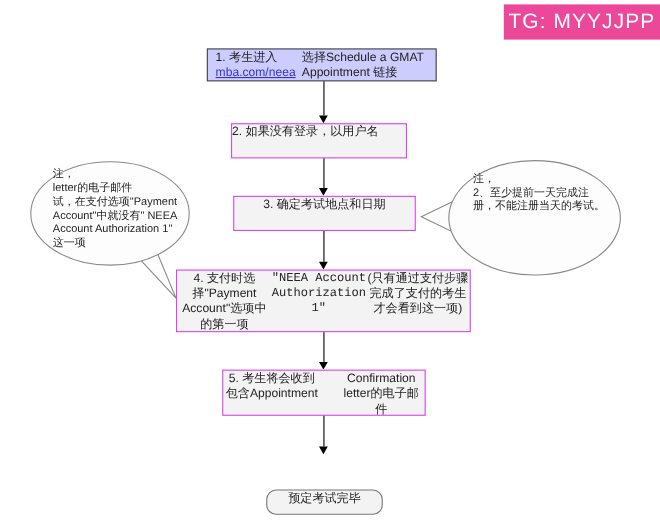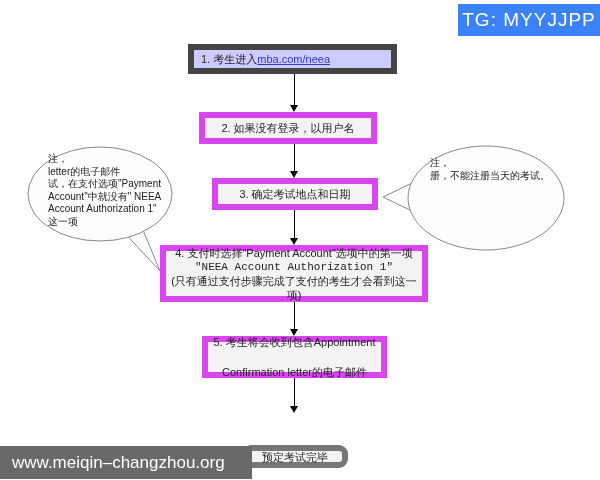--- a/index.html
+++ b/index.html
@@ -3,40 +3,40 @@
 <meta charset="utf-8">
 <style>
   html,body{margin:0;padding:0;background:#fff;}
   #canvas{
     position:relative;width:600px;height:480px;background:#ffffff;
     font-family:"Liberation Sans","DejaVu Sans",sans-serif;overflow:hidden;
   }
   
   .tg-badge{
     position:absolute;left:458px;top:4px;width:142px;height:32px;
-    background:#3b82f6;color:#fff;font-size:19px;letter-spacing:1px;
+    background:#ec4899;color:#fff;font-size:19px;letter-spacing:1px;
     display:flex;align-items:center;justify-content:center;
   }
   
   .watermark{
     position:absolute;left:0;top:446px;width:252px;height:33px;
     background:#696969;color:#fff;font-size:17px;
     display:flex;align-items:center;padding-left:12px;box-sizing:border-box;
   }
   
   .fbox{
-    position:absolute;box-sizing:border-box;border:6px solid #d946ef;
+    position:absolute;box-sizing:border-box;border:1px solid #d946ef;
     background:#f3f3f3;color:#222;font-size:11px;line-height:14px;
-    display:flex;flex-direction:column;justify-content:center;text-align:center;
+    display:flex;justify-content:center;text-align:center;
   }
   .fbox.step1{
     left:188px;top:44px;width:209px;height:30px;background:#ccccff;
     text-align:left;padding-left:7px;border-color:#444;
   }
-  .fbox.step2{left:199px;top:112px;width:178px;height:32px;}
+  .fbox.step2{left:210px;top:112px;width:160px;height:32px;justify-content:space-between;}
   .fbox.step3{left:212px;top:178px;width:166px;height:32px;}
   .fbox.step4{left:160px;top:245px;width:268px;height:57px;}
   .fbox.step5{left:202px;top:336px;width:185px;height:42px;gap:16px;}
   .fbox.end{
     left:242px;top:413px;width:106px;height:23px;border-radius:9px;
     border-color:#777;
     margin-top:32px;
   }
   .mono{font-family:"Liberation Mono","DejaVu Sans Mono",monospace;font-size:11px;}
   a.flowlink{color:#3333cc;text-decoration:underline;}
@@ -86,27 +86,29 @@
     <div class="line">Account Authorization 1"</div>
     <div class="line">这一项</div>
   </div>
 
   <svg class="bubble-svg right" viewBox="0 0 200 118">
     <polygon points="42,42 11,57 42,72" fill="#fdfdfd" stroke="#888" stroke-width="1"></polygon>
     <ellipse cx="114" cy="58" rx="78" ry="52" fill="#fdfdfd" stroke="#888" stroke-width="1"></ellipse>
   </svg>
   <div class="bubble-text right">
     <div class="line">注，</div>
+    <div class="line">2、至少提前一天完成注</div>
     <div class="line">册，不能注册当天的考试。</div>
   </div>
 
   <div class="fbox step1">
     <div>
       <span>1. 考生进入</span><a class="flowlink" href="#">mba.com/neea</a>
     </div>
+    <div>选择Schedule a GMAT Appointment 链接</div>
   </div>
 
   <div class="arrow a1">
       <div class="shaft"></div>
       <div class="head"></div>
     </div>
 
   <div class="fbox step2">
     <div>2. 如果没有登录，以用户名</div>
   </div>
@@ -143,17 +145,14 @@
 
   <div class="arrow a5">
       <div class="shaft"></div>
       <div class="head"></div>
     </div>
 
   <div class="fbox end">
     <div>预定考试完毕</div>
   </div>
 
-  <div class="watermark">
-    <span>www.meiqin–changzhou.org</span>
-  </div>
 
 </div>
 
 </body></html>

